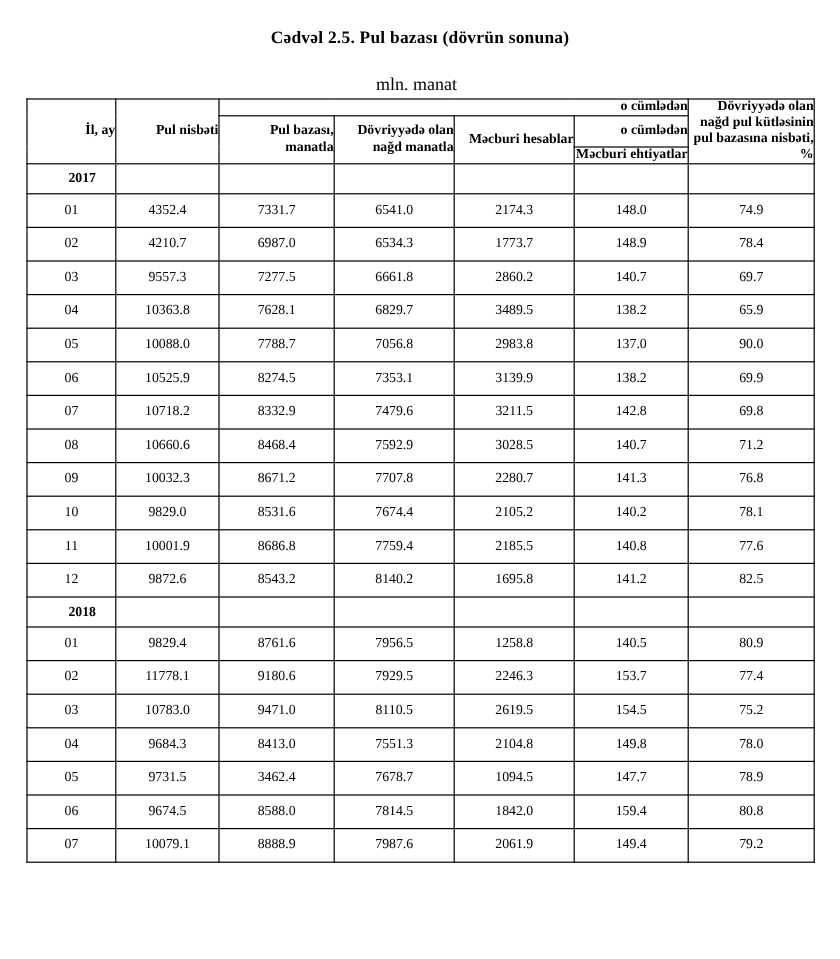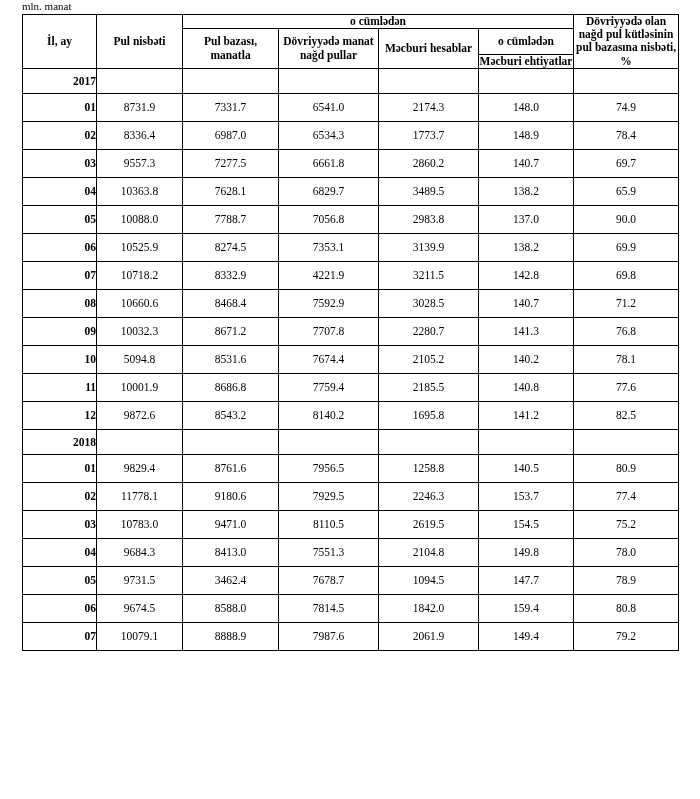--- a/index.html
+++ b/index.html
@@ -24,40 +24,41 @@
   }
   .doc-title {
     text-align: center;
     font-size: 14.5px;
     font-weight: bold;
     margin-top: 24px;
     margin-bottom: 0;
     letter-spacing: 0.2px;
   }
   .units {
-    text-align: left;
-    font-size: 11px;
+    text-align: center;
+    font-size: 15px;
+    margin-top: 22px;
     margin-bottom: 2px;
     padding-right: 6px;
   }
   table.main {
     border-collapse: collapse;
     width: 100%;
     table-layout: fixed;
   }
   table.main td, table.main th {
     border: 1px solid #000000;
     font-size: 11.5px;
     padding: 0;
     vertical-align: middle;
   }
   
   thead th {
     font-weight: bold;
-    text-align: center;
+    text-align: right;
     line-height: 1.15;
     padding: 2px 2px;
   }
   .hdr-group {
     font-weight: bold;
     font-size: 12.5px;
   }
   .hdr-sub {
     font-weight: bold;
     font-size: 11.5px;
@@ -69,37 +70,38 @@
   col.c3 { width: 100px; }
   col.c4 { width: 100px; }
   col.c5 { width: 95px; }
   col.c6 { width: 105px; }
 
   tbody td {
     height: 27px;
     text-align: center;
   }
   tbody td.lbl {
-    font-weight: bold;
-    text-align: right;
+    font-weight: normal;
+    text-align: center;
   }
   tbody tr.year td {
     height: 24px;
   }
   tbody tr.year td.lbl {
-    text-align: right;
+    text-align: center;
     padding-left: 18px;
     font-weight: bold;
   }
 </style>
 </head>
 <body>
 
 <div class="page">
 
+  <div class="doc-title">Cədvəl 2.5.  Pul  bazası (dövrün sonuna)</div>
 
   <div class="units">mln. manat</div>
 
   <table class="main">
     <colgroup>
       <col class="c0">
         <col class="c1">
         <col class="c2">
         <col class="c3">
         <col class="c4">
@@ -108,50 +110,50 @@
     </colgroup>
     <thead>
       <tr>
         <th rowspan="3">İl, ay</th>
         <th rowspan="3">Pul nisbəti</th>
         <th colspan="4" class="hdr-group">o cümlədən</th>
         <th rowspan="3">Dövriyyədə olan nağd pul kütləsinin pul bazasına nisbəti, %</th>
       </tr>
       <tr>
         <th rowspan="2">Pul  bazası, manatla</th>
-        <th rowspan="2">Dövriyyədə manat nağd pullar</th>
+        <th rowspan="2">Dövriyyədə olan nağd manatla</th>
         <th rowspan="2">Məcburi hesablar</th>
         <th class="hdr-sub">o cümlədən</th>
       </tr>
       <tr>
         <th>Məcburi ehtiyatlar</th>
       </tr>
     </thead>
     <tbody id="tbody">
         <tr class="year">
           <td class="lbl">2017</td>
           <td></td>
           <td></td>
           <td></td>
           <td></td>
           <td></td>
           <td></td>
         </tr>
         <tr class="data">
           <td class="lbl">01</td>
-          <td>8731.9</td>
+          <td>4352.4</td>
           <td>7331.7</td>
           <td>6541.0</td>
           <td>2174.3</td>
           <td>148.0</td>
           <td>74.9</td>
         </tr>
         <tr class="data">
           <td class="lbl">02</td>
-          <td>8336.4</td>
+          <td>4210.7</td>
           <td>6987.0</td>
           <td>6534.3</td>
           <td>1773.7</td>
           <td>148.9</td>
           <td>78.4</td>
         </tr>
         <tr class="data">
           <td class="lbl">03</td>
           <td>9557.3</td>
           <td>7277.5</td>
@@ -184,21 +186,21 @@
           <td>8274.5</td>
           <td>7353.1</td>
           <td>3139.9</td>
           <td>138.2</td>
           <td>69.9</td>
         </tr>
         <tr class="data">
           <td class="lbl">07</td>
           <td>10718.2</td>
           <td>8332.9</td>
-          <td>4221.9</td>
+          <td>7479.6</td>
           <td>3211.5</td>
           <td>142.8</td>
           <td>69.8</td>
         </tr>
         <tr class="data">
           <td class="lbl">08</td>
           <td>10660.6</td>
           <td>8468.4</td>
           <td>7592.9</td>
           <td>3028.5</td>
@@ -209,21 +211,21 @@
           <td class="lbl">09</td>
           <td>10032.3</td>
           <td>8671.2</td>
           <td>7707.8</td>
           <td>2280.7</td>
           <td>141.3</td>
           <td>76.8</td>
         </tr>
         <tr class="data">
           <td class="lbl">10</td>
-          <td>5094.8</td>
+          <td>9829.0</td>
           <td>8531.6</td>
           <td>7674.4</td>
           <td>2105.2</td>
           <td>140.2</td>
           <td>78.1</td>
         </tr>
         <tr class="data">
           <td class="lbl">11</td>
           <td>10001.9</td>
           <td>8686.8</td>

